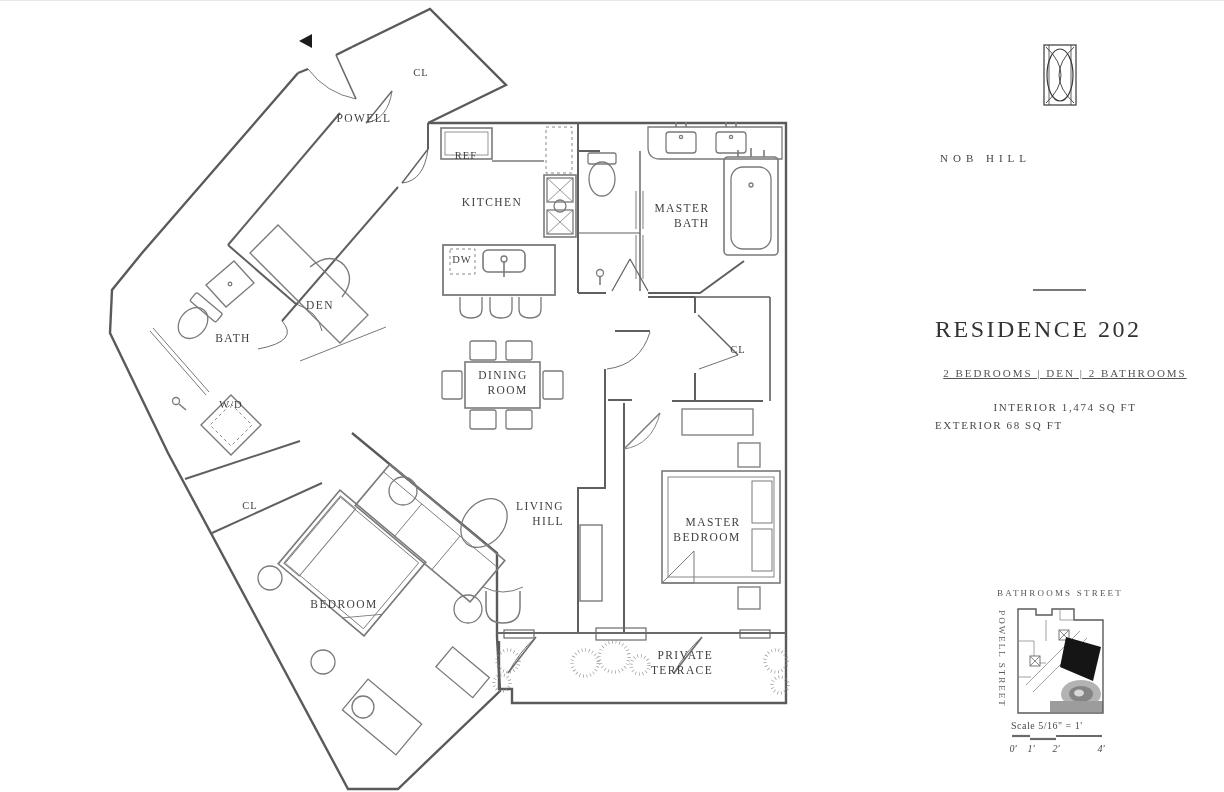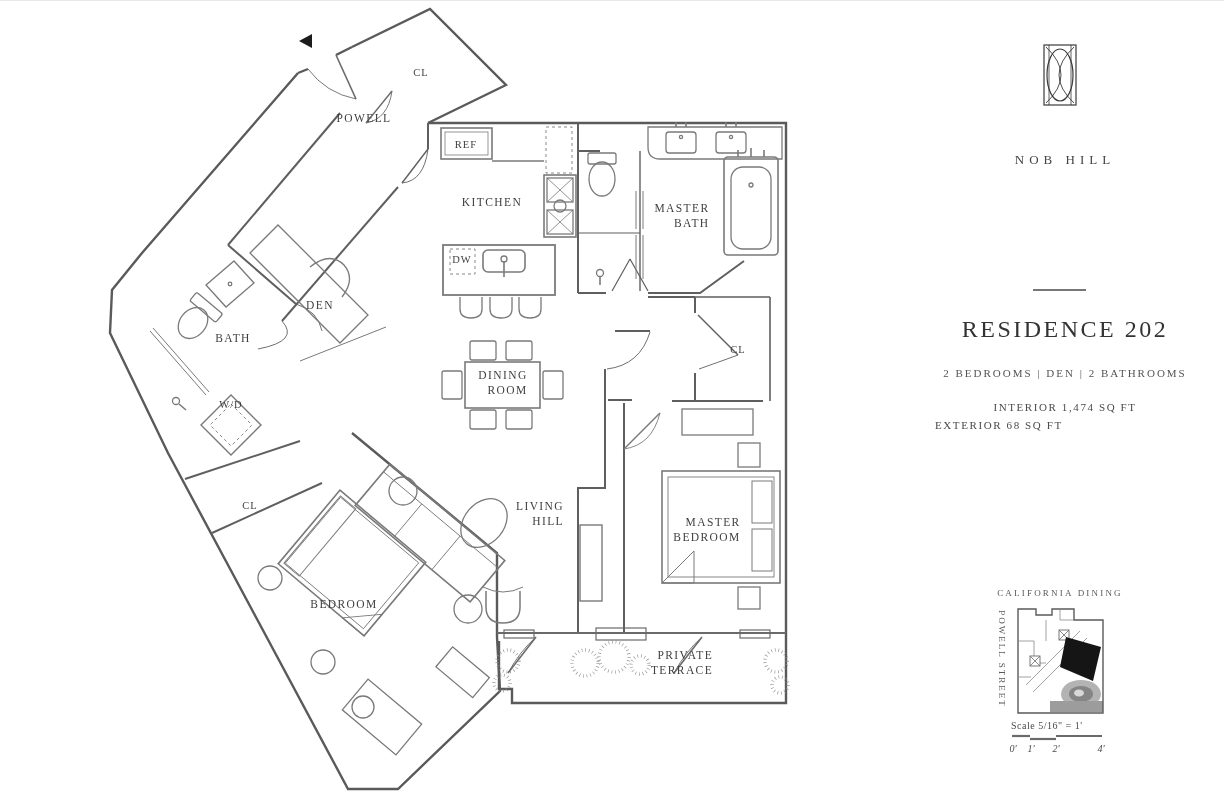--- a/index.html
+++ b/index.html
@@ -12,30 +12,30 @@
     position:absolute;transform:translate(-50%,-50%);
     color:#3f3f3f;font-size:11.5px;letter-spacing:1.4px;line-height:1.3;
     white-space:pre-line;text-align:right;
   }
   .lbl.sm{font-size:10.5px;letter-spacing:1px;}
   .brand-name{
     position:absolute;left:935px;top:113px;width:250px;text-align:center;
     font-size:30px;letter-spacing:13px;padding-left:13px;color:#2b2b2b;font-weight:400;
   }
   .brand-loc{
-    position:absolute;left:935px;top:151px;width:250px;text-align:center;
-    font-size:13px;letter-spacing:5px;padding-left:5px;color:#444;
+    position:absolute;left:935px;top:151px;width:250px;
+    font-size:11px;letter-spacing:5px;padding-left:5px;color:#444;
   }
   .res-title{
-    position:absolute;left:935px;top:315px;width:260px;text-align:center;
+    position:absolute;left:935px;top:315px;width:260px;
     font-size:24px;letter-spacing:2.5px;color:#333;
   }
   .res-feat{
     position:absolute;left:915px;top:366px;width:300px;text-align:center;
-    font-size:11px;letter-spacing:2px;color:#555;
+    font-size:11px;letter-spacing:2px;color:#555;text-decoration:underline;
   }
   .res-int{
     position:absolute;left:935px;top:400px;width:260px;text-align:center;
     font-size:11px;letter-spacing:1.6px;color:#4a4a4a;
   }
   .res-ext{
     position:absolute;left:935px;top:418px;width:260px;
     font-size:11px;letter-spacing:1.6px;color:#4a4a4a;
   }
   .street-top{
@@ -301,21 +301,21 @@
     <g stroke="#6a6a6a" stroke-width="2.2">
       <path d="M1012,735 H1030"></path>
       <path d="M1030,738 H1056"></path>
       <path d="M1056,735 H1102"></path>
     </g>
   </svg>
 
   <div class="lbl" style="left:364px;top:117px">POWELL</div>
   <div class="lbl sm" style="left:421px;top:72px">CL</div>
   <div class="lbl" style="left:492px;top:201px">KITCHEN</div>
-  <div class="lbl sm" style="left:466px;top:144px">REF</div>
+  <div class="lbl sm" style="left:466px;top:155px">REF</div>
   <div class="lbl sm" style="left:462px;top:259px">DW</div>
   <div class="lbl" style="left:682px;top:215px">MASTER
 BATH</div>
   <div class="lbl" style="left:233px;top:337px">BATH</div>
   <div class="lbl" style="left:320px;top:304px">DEN</div>
   <div class="lbl sm" style="left:231px;top:404px">W/D</div>
   <div class="lbl sm" style="left:250px;top:505px">CL</div>
   <div class="lbl" style="left:503px;top:382px">DINING
 ROOM</div>
   <div class="lbl sm" style="left:738px;top:349px">CL</div>
@@ -326,21 +326,21 @@
   <div class="lbl" style="left:344px;top:603px">BEDROOM</div>
   <div class="lbl" style="left:682px;top:662px">PRIVATE
 TERRACE</div>
 
   <div class="brand-loc">NOB HILL</div>
   <div class="res-title">RESIDENCE 202</div>
   <div class="res-feat">2 BEDROOMS  |  DEN  |  2 BATHROOMS</div>
   <div class="res-int">INTERIOR 1,474 SQ FT</div>
   <div class="res-ext">EXTERIOR 68 SQ FT</div>
 
-  <div class="street-top">CALIFORNIA DINING</div>
+  <div class="street-top">BATHROOMS STREET</div>
   <div class="street-left">POWELL STREET</div>
   <div class="scale-lbl">Scale 5/16" = 1'</div>
   <div class="tick" style="left:1013px">0'</div>
   <div class="tick" style="left:1031px">1'</div>
   <div class="tick" style="left:1056px">2'</div>
   <div class="tick" style="left:1101px">4'</div>
 
 </div>
 
 </body></html>

